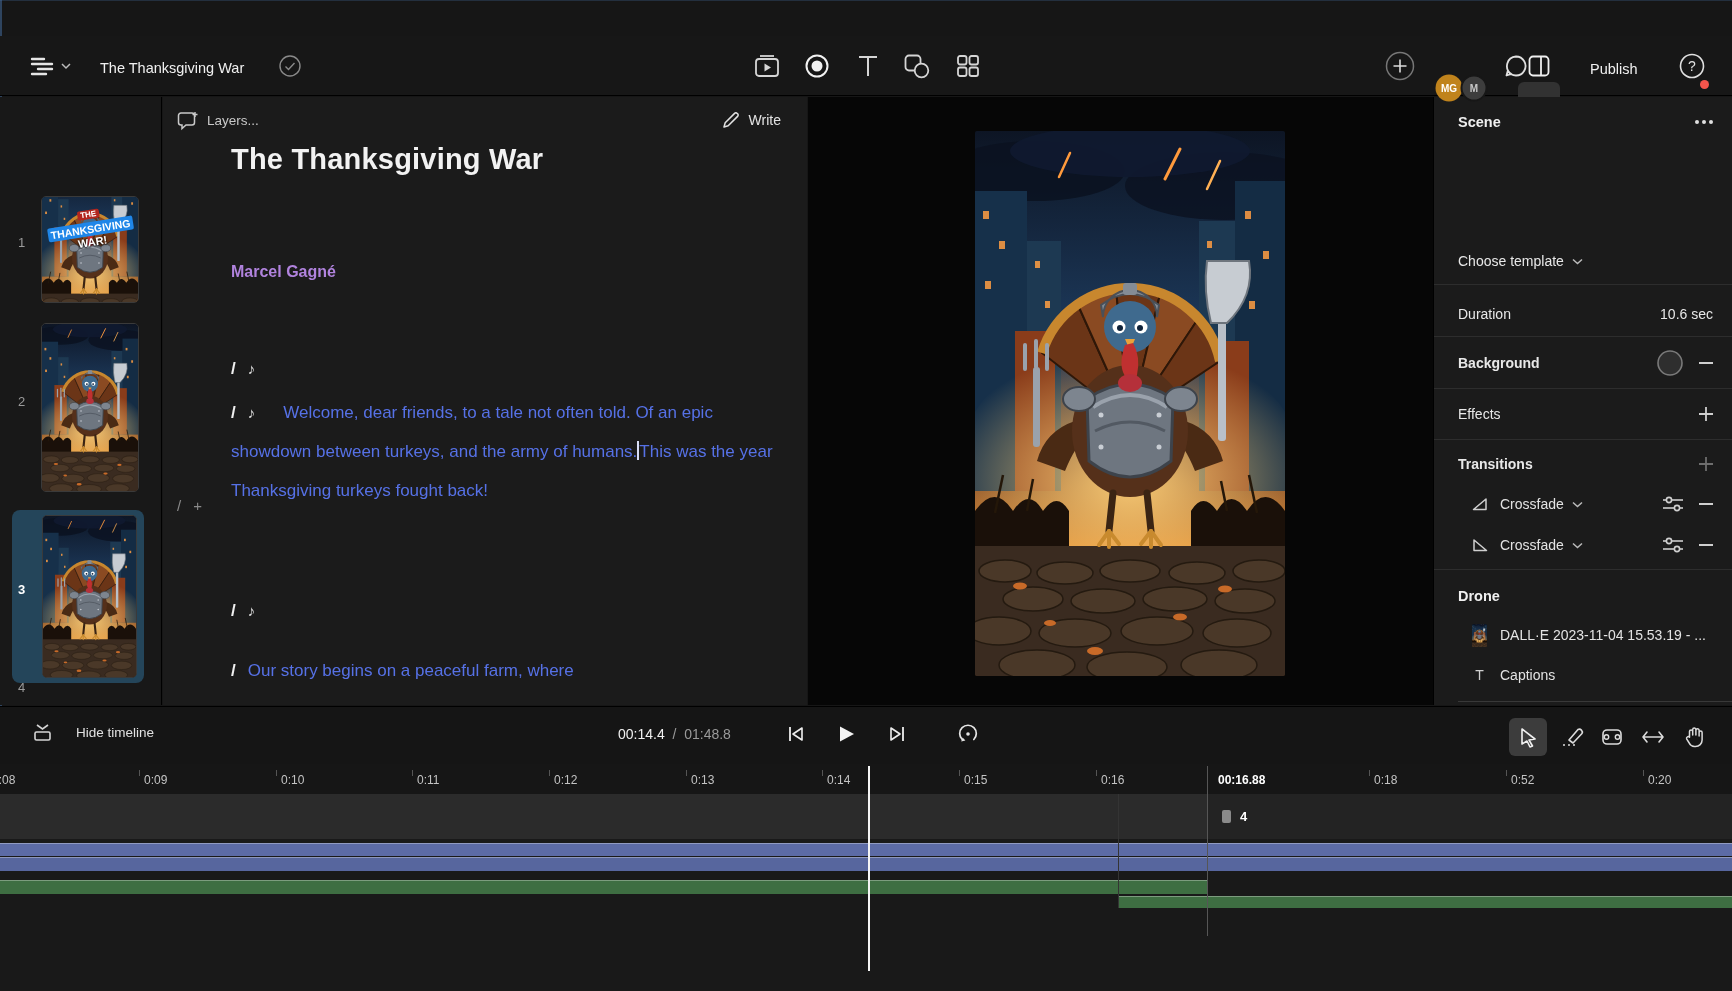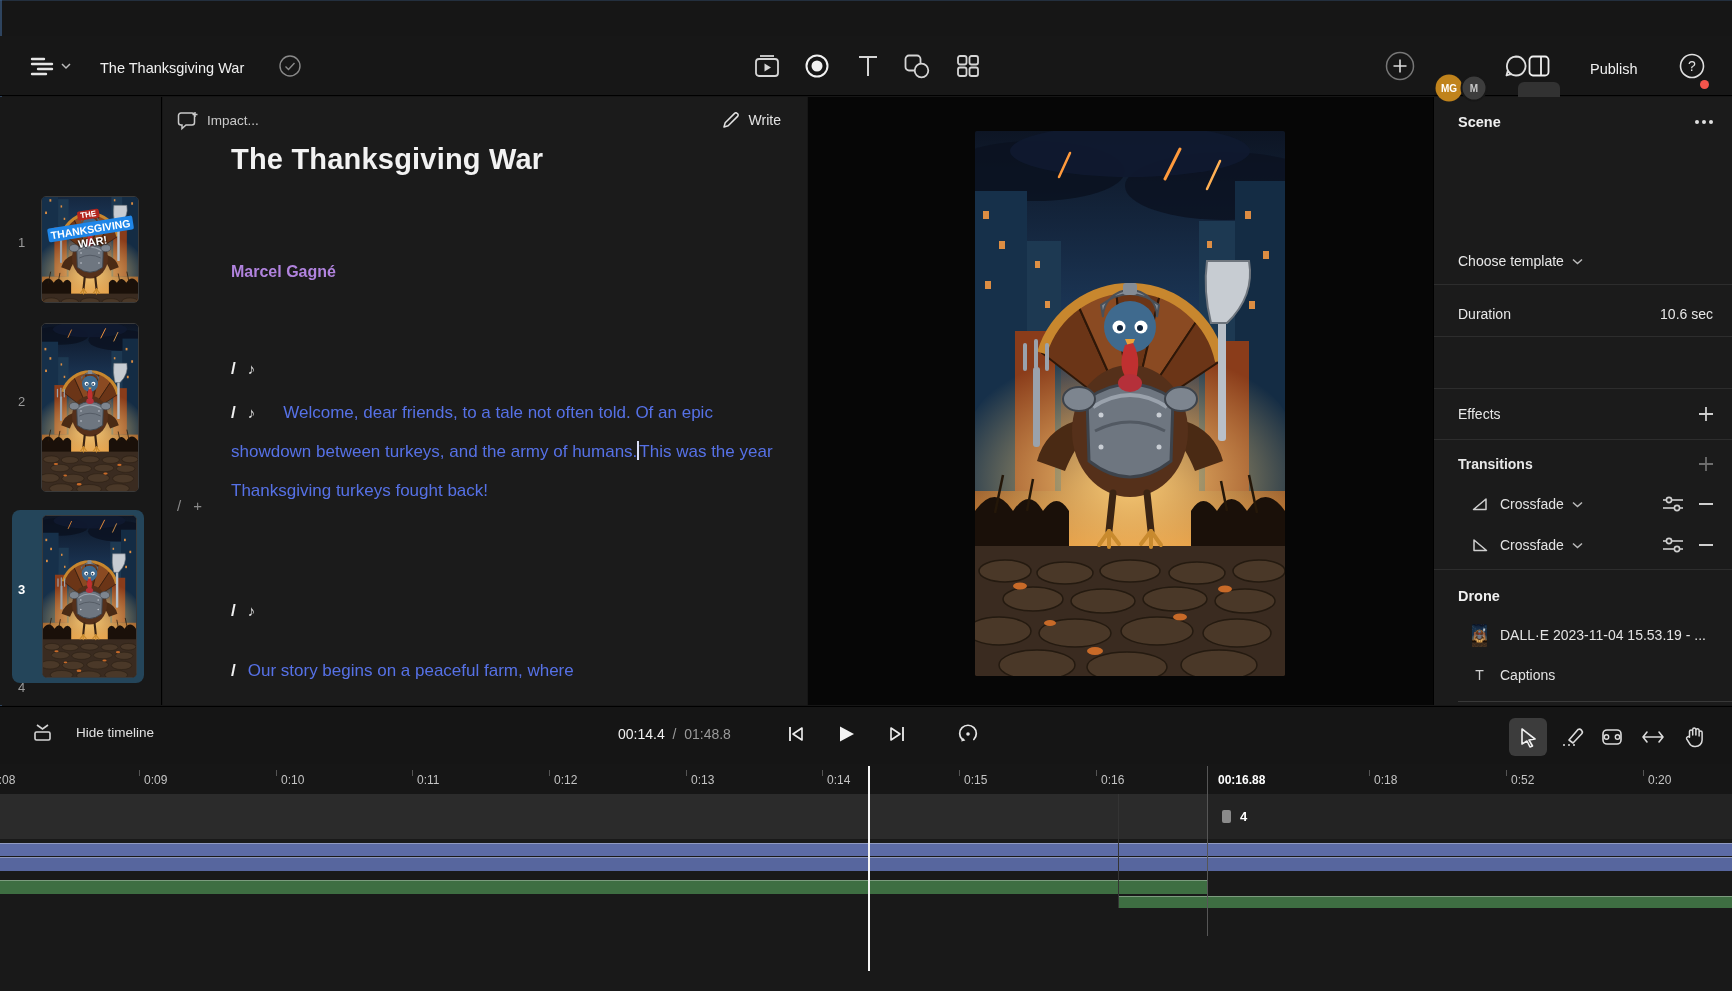--- a/index.html
+++ b/index.html
@@ -355,21 +355,21 @@
         <span class="scene-num" style="top: 583px;">4</span>
       </div>
     </div>
 
   <div class="script-pane">
     <div class="actions-row">
       <svg width="21" height="19">
         <path d="M3 2 h11 a2.5 2.5 0 0 1 2.5 2.5 v7 a2.5 2.5 0 0 1 -2.5 2.5 h-6 l-4 3.5 v-3.5 h-1 a2.5 2.5 0 0 1 -2.5 -2.5 v-7 A2.5 2.5 0 0 1 3 2 Z" fill="none" stroke="#c9c9c9" stroke-width="1.5"></path>
         <path d="M17 1 v5 M14.5 3.5 h5" stroke="#c9c9c9" stroke-width="1.4"></path>
       </svg>
-      <span>Impact...</span>
+      <span>Layers...</span>
     </div>
     <div class="write-btn">
       <svg width="18" height="18">
         <path d="M2 16 L3.2 11.8 L12.6 2.4 a1.8 1.8 0 0 1 2.6 0 l0.4 0.4 a1.8 1.8 0 0 1 0 2.6 L6.2 14.8 Z" fill="none" stroke="#e3e3e3" stroke-width="1.5" stroke-linejoin="round"></path>
       </svg>
       <span>Write</span>
     </div>
 
     <h1 class="doc-title">The Thanksgiving War</h1>
     <div class="speaker" id="speaker-name" style="color: rgb(177, 131, 222);">Marcel Gagné</div>
@@ -420,20 +420,31 @@
       <svg class="chev" width="11" height="7">
           <path d="M1 1.5 L5.5 5.5 L10 1.5" fill="none" stroke="#bbb" stroke-width="1.5"></path>
         </svg>
     </div>
     <div class="insp-div" style="top:187px"></div>
     <div class="insp-row" style="top:204px;height:26px">
       <span class="insp-label">Duration</span>
       <span class="insp-val">10.6 sec</span>
     </div>
     <div class="insp-div" style="top:239px"></div>
+    <div class="insp-row" style="top:252px;height:28px">
+      <span class="insp-label" style="font-weight:700">Background</span>
+      <span class="right-ctl">
+        <svg width="26" height="26">
+            <circle cx="13" cy="13" r="12" fill="#2e2e2e" stroke="#7a7a7a" stroke-width="1.6"></circle>
+          </svg>
+        <svg width="14" height="2">
+            <line x1="0" y1="1" x2="14" y2="1" stroke="#cfcfcf" stroke-width="2"></line>
+          </svg>
+      </span>
+    </div>
     <div class="insp-div" style="top:291px"></div>
     <div class="insp-row" style="top:304px;height:26px">
       <span class="insp-label">Effects</span>
       <span class="right-ctl">
         <svg width="14" height="14">
             <path d="M7 0 V14 M0 7 H14" stroke="#cfcfcf" stroke-width="1.8"></path>
           </svg>
       </span>
     </div>
     <div class="insp-div" style="top:342px"></div>

